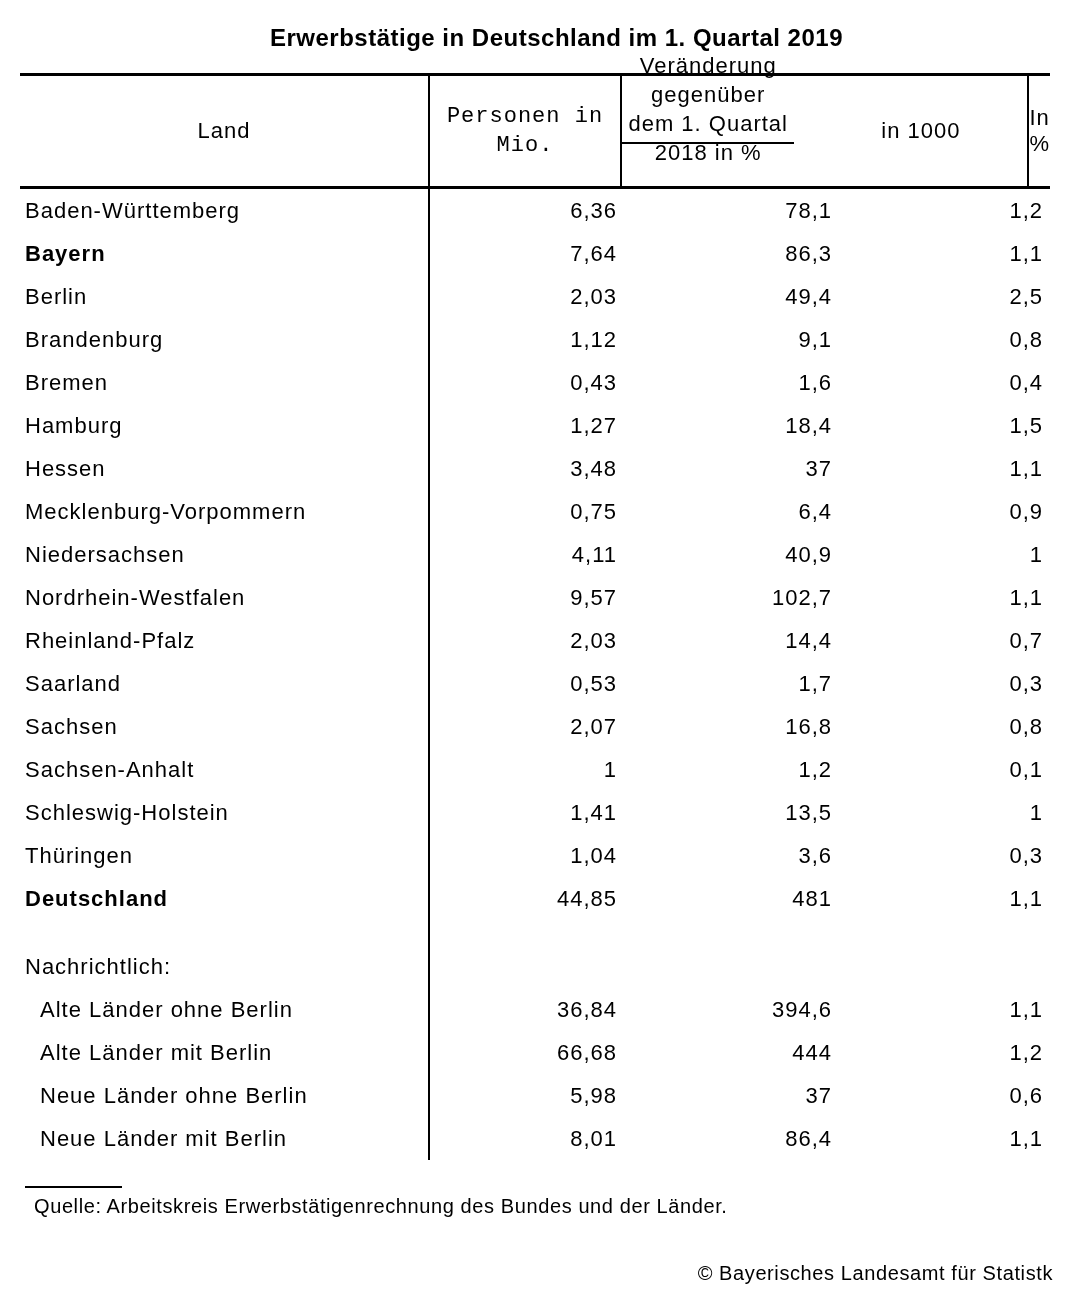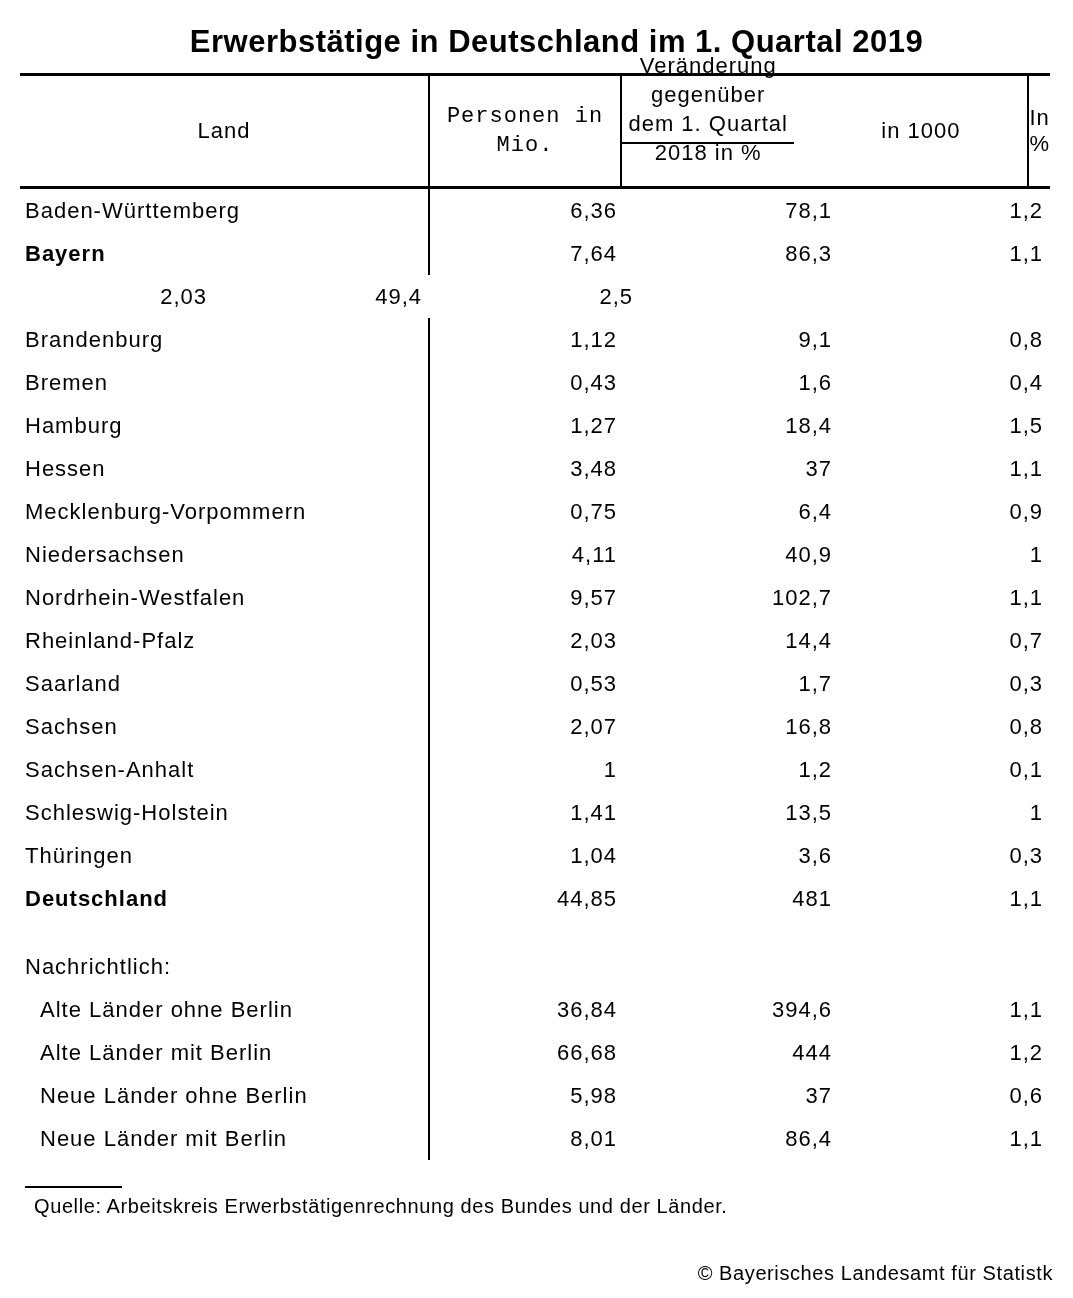--- a/index.html
+++ b/index.html
@@ -14,21 +14,21 @@
     font-size: 22px;
     letter-spacing: 1px;
     overflow: hidden;
   }
   .title {
     position: absolute;
     top: 24px;
     left: 0;
     width: 100%;
     text-align: center;
-    font-size: 31px;
+    font-size: 24px;
     font-weight: bold;
     letter-spacing: 0.5px;
     padding-left: 40px;
   }
   .table {
     position: absolute;
     left: 20px;
     top: 73px;
     width: 1030px;
   }
@@ -155,20 +155,21 @@
           <div class="cell-num c3">78,1</div>
           <div class="cell-num c4">1,2</div>
         </div>
         <div class="row">
           <div class="cell-land bold">Bayern</div>
           <div class="cell-num c2">7,64</div>
           <div class="cell-num c3">86,3</div>
           <div class="cell-num c4">1,1</div>
         </div>
         <div class="row">
+          <div class="cell-land">Berlin</div>
           <div class="cell-num c2">2,03</div>
           <div class="cell-num c3">49,4</div>
           <div class="cell-num c4">2,5</div>
         </div>
         <div class="row">
           <div class="cell-land">Brandenburg</div>
           <div class="cell-num c2">1,12</div>
           <div class="cell-num c3">9,1</div>
           <div class="cell-num c4">0,8</div>
         </div>

